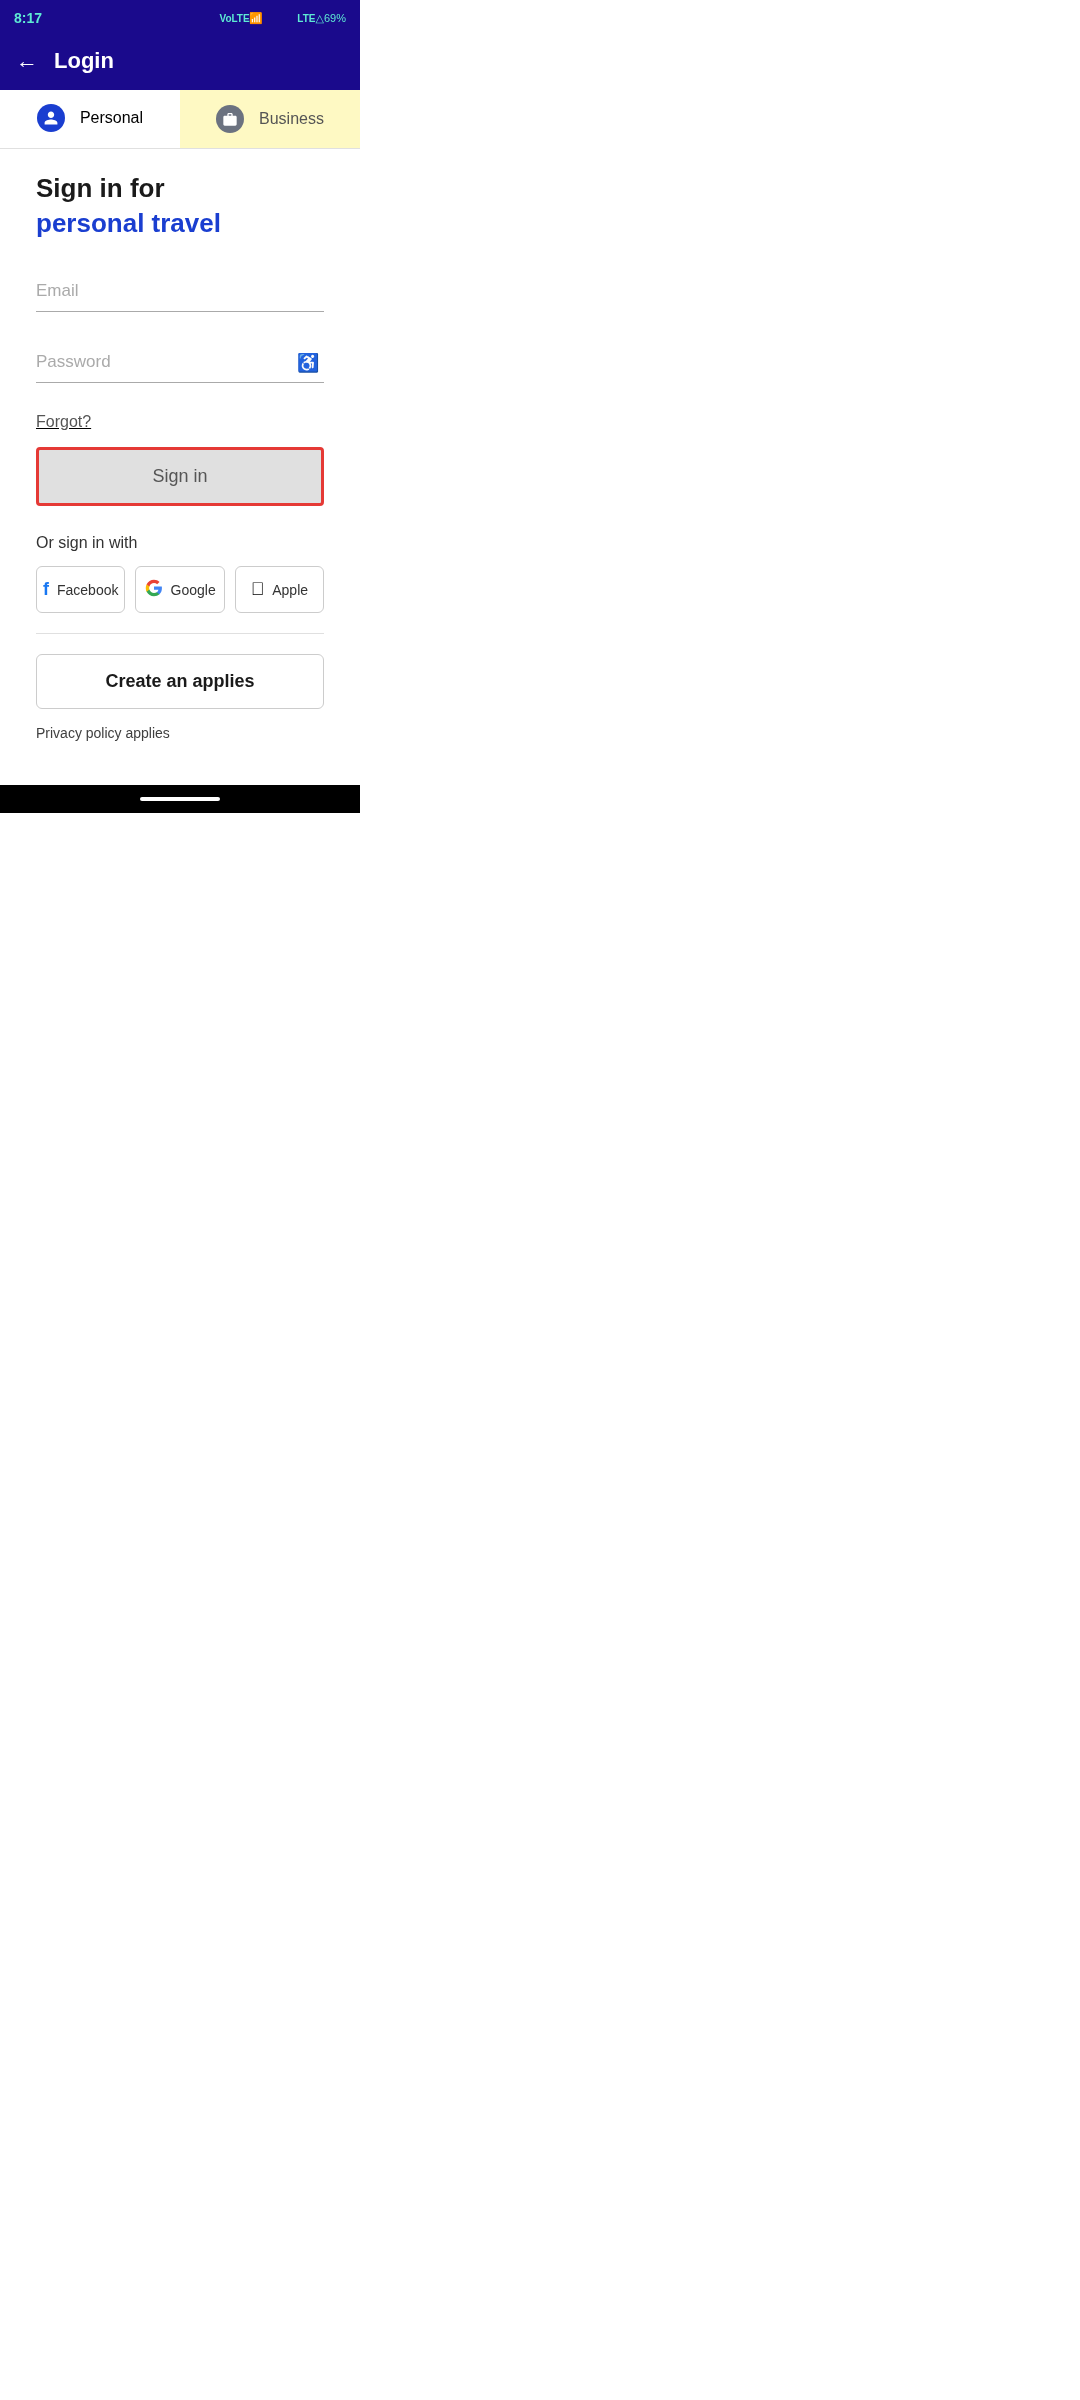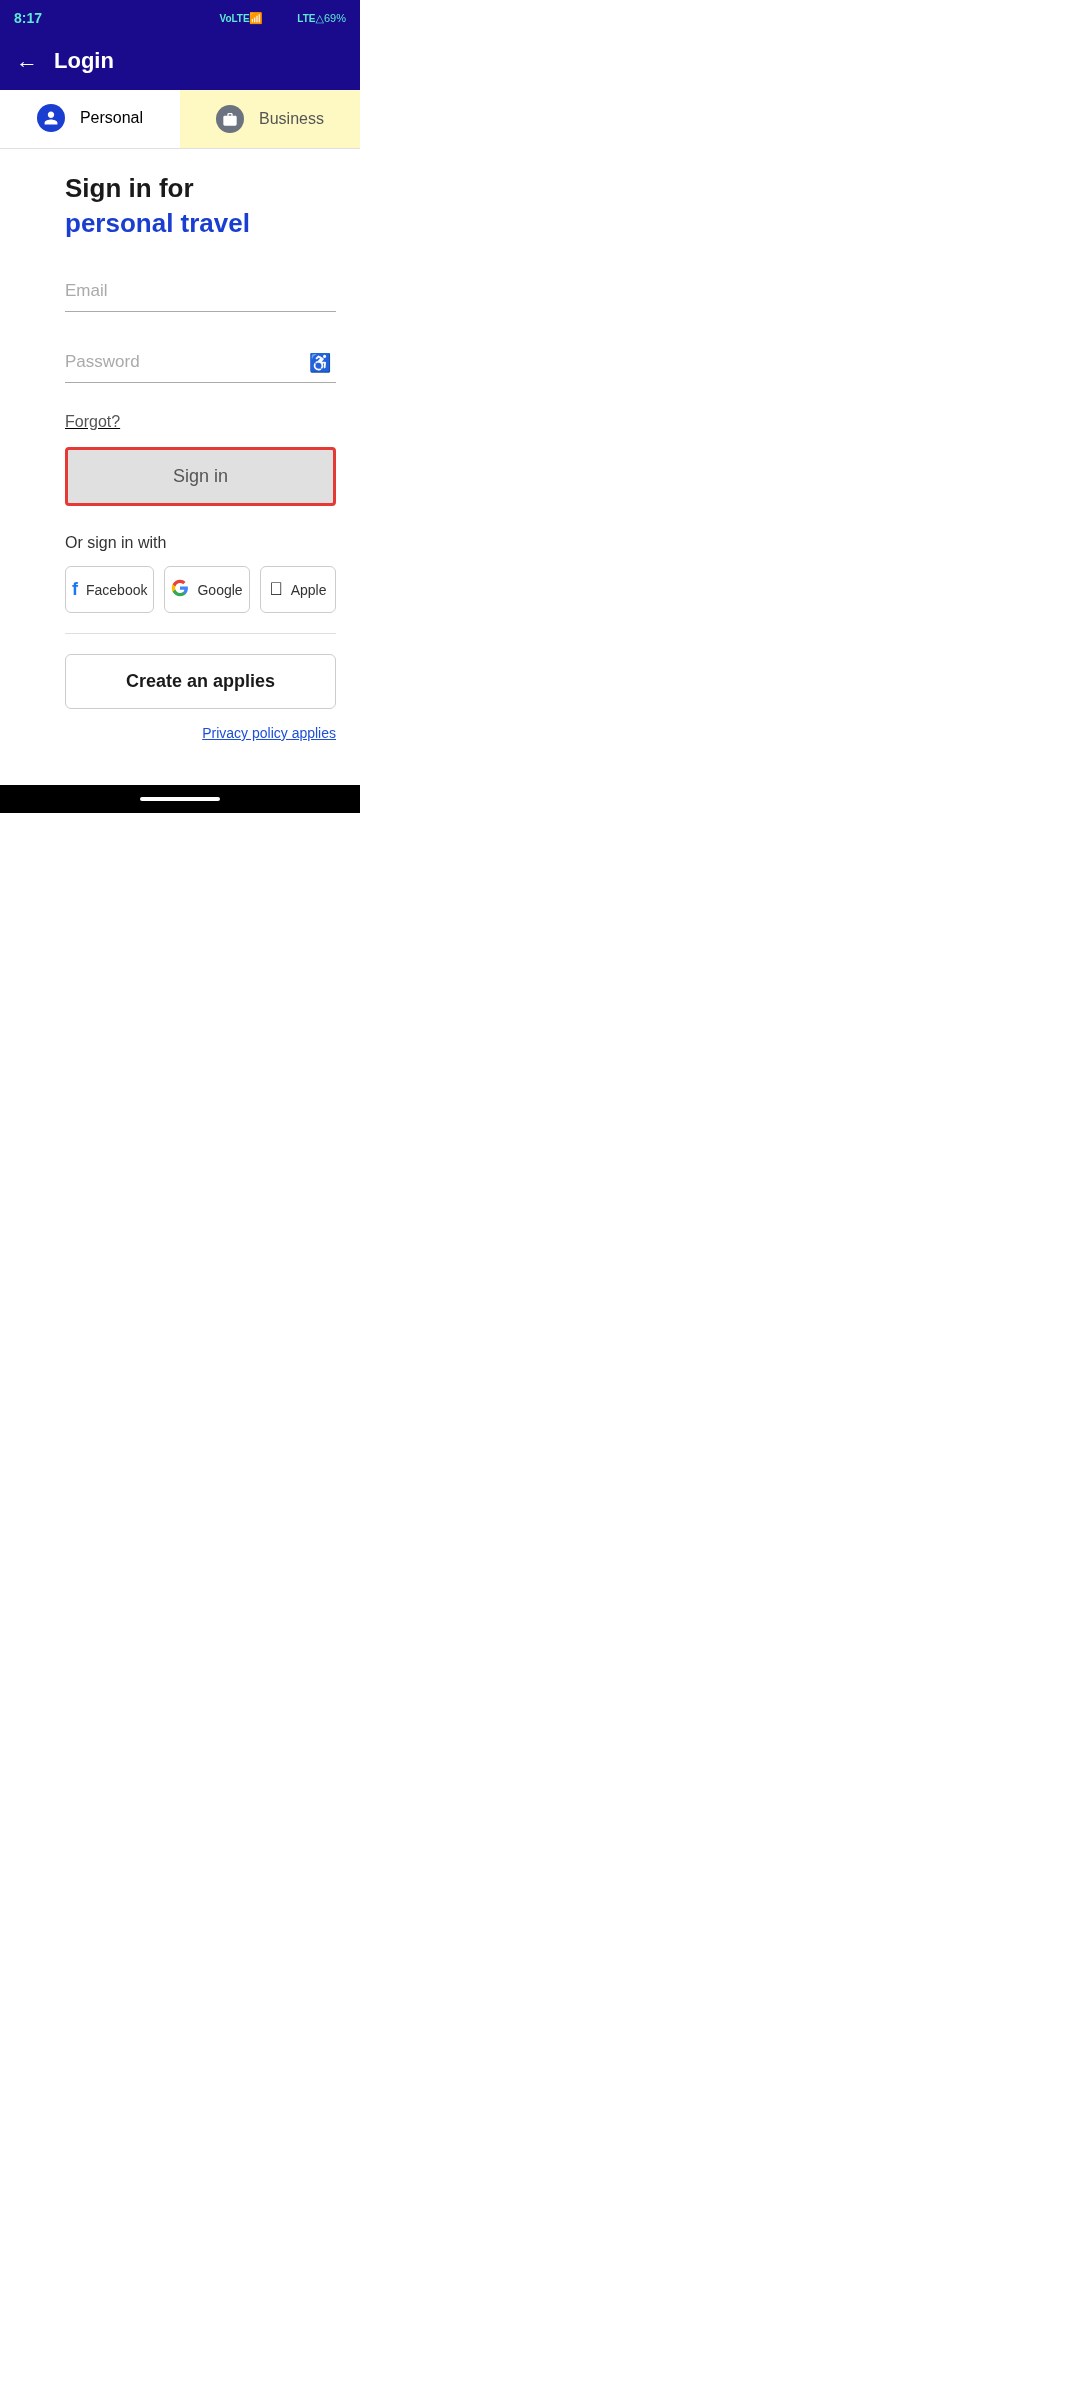--- a/index.html
+++ b/index.html
@@ -88,22 +88,21 @@
       border-bottom: 2px solid white;
     }
 
     .tab.inactive {
       background: #fef9c3;
       color: #555;
     }
 
     
     .main-content {
-      padding: 24px 24px;
-      margin-left: 41px;
+      padding: 24px 36px;
     }
 
     .sign-in-heading {
       font-size: 26px;
       font-weight: bold;
       color: #1a1a1a;
       margin-bottom: 4px;
     }
 
     .sign-in-subheading {
@@ -223,24 +222,23 @@
       font-size: 18px;
       font-weight: bold;
       color: #1a1a1a;
       cursor: pointer;
       text-align: center;
       margin-bottom: 16px;
     }
 
     
     .privacy-link {
-      text-align: right;
+      text-align: left;
       font-size: 14px;
-      color: #1d4ed8;
-      text-decoration: underline;
+      color: #404040;
       cursor: pointer;
       margin-bottom: 20px;
     }
 
     
     .bottom-bar {
       height: 28px;
       background: #000;
       display: flex;
       align-items: center;

